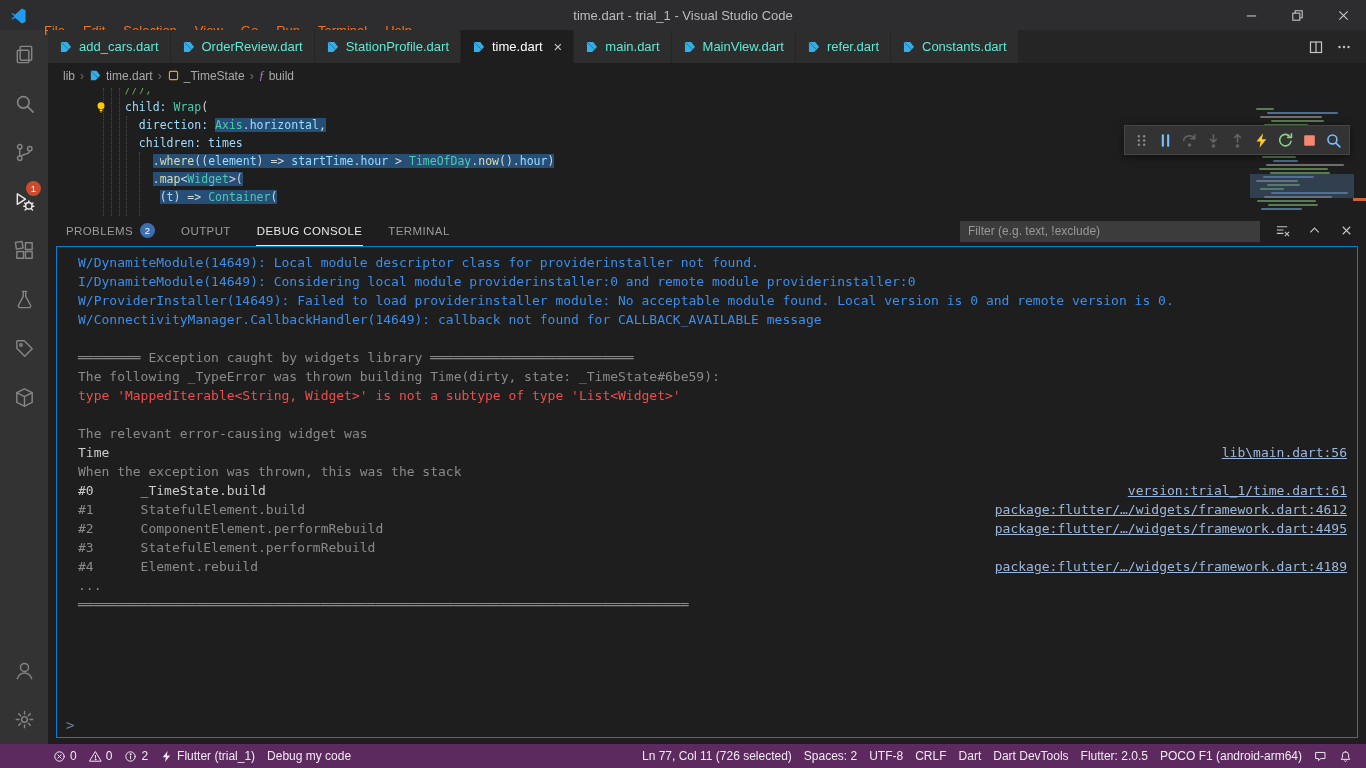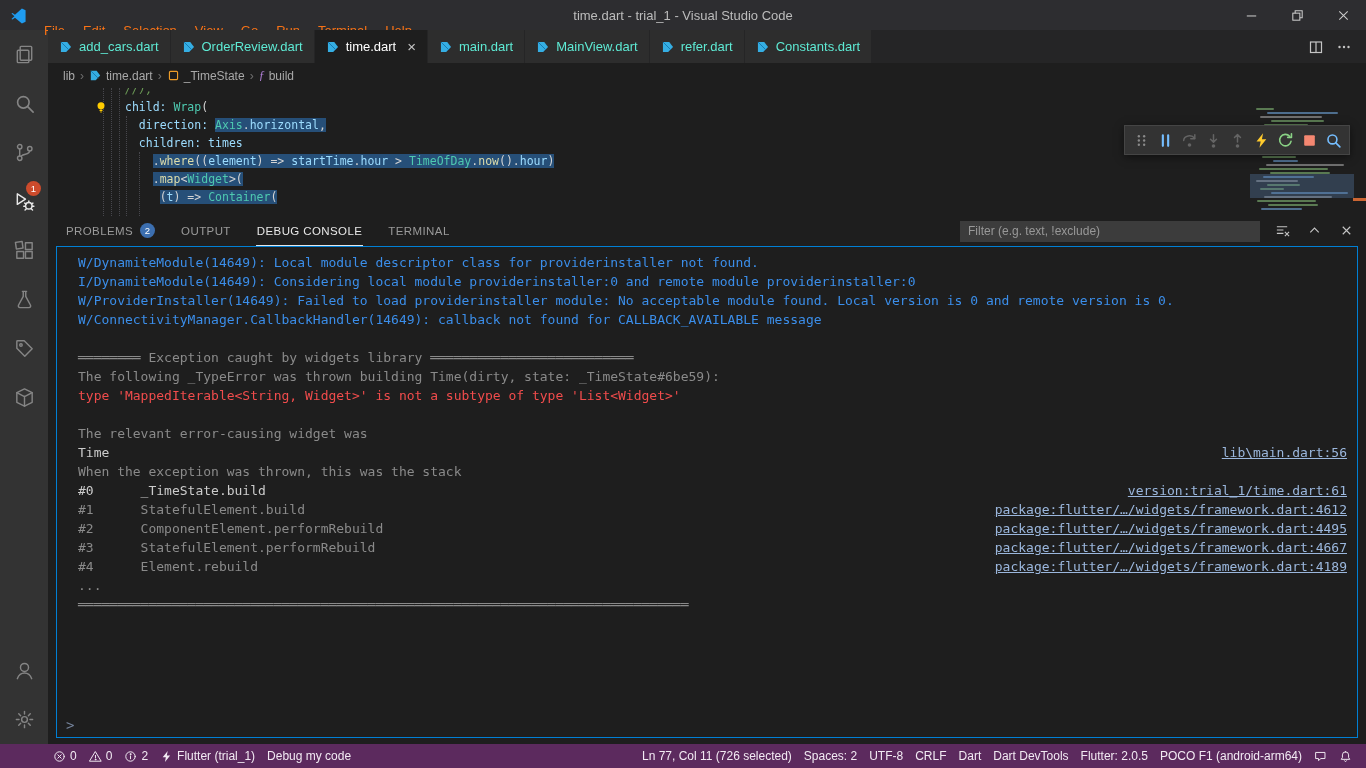--- a/index.html
+++ b/index.html
@@ -241,20 +241,29 @@
               <span class="tab-label">add_cars.dart</span>
             </div>
             <div class="tab">
               <span class="icon ">
                 <svg viewBox="0 0 16 16">
                   <path d="M2.2 2.2h7.2l4.4 5.8-5.6 5.8H2.2z" fill="#35aee3"></path>
                   <path d="M2.2 2.2l9.2 9.2" stroke="#1478b0" stroke-width="1.1"></path>
                 </svg>
               </span>
               <span class="tab-label">OrderReview.dart</span>
+            </div>
+            <div class="tab">
+              <span class="icon ">
+                <svg viewBox="0 0 16 16">
+                  <path d="M2.2 2.2h7.2l4.4 5.8-5.6 5.8H2.2z" fill="#35aee3"></path>
+                  <path d="M2.2 2.2l9.2 9.2" stroke="#1478b0" stroke-width="1.1"></path>
+                </svg>
+              </span>
+              <span class="tab-label">StationProfile.dart</span>
             </div>
             <div class="tab active">
               <span class="icon ">
                 <svg viewBox="0 0 16 16">
                   <path d="M2.2 2.2h7.2l4.4 5.8-5.6 5.8H2.2z" fill="#35aee3"></path>
                   <path d="M2.2 2.2l9.2 9.2" stroke="#1478b0" stroke-width="1.1"></path>
                 </svg>
               </span>
               <span class="tab-label">time.dart</span>
               <span class="tab-close">×</span>
@@ -500,21 +509,21 @@
               <div class="console-line style-muted"><span class="console-text">════════ Exception caught by widgets library ══════════════════════════</span></div>
               <div class="console-line style-muted"><span class="console-text">The following _TypeError was thrown building Time(dirty, state: _TimeState#6be59):</span></div>
               <div class="console-line style-error"><span class="console-text">type 'MappedIterable&lt;String, Widget&gt;' is not a subtype of type 'List&lt;Widget&gt;'</span></div>
               <div class="console-line style-muted"><span class="console-text">&nbsp;</span></div>
               <div class="console-line style-muted"><span class="console-text">The relevant error-causing widget was</span></div>
               <div class="console-line style-bright"><span class="console-text">Time</span><a class="console-link">lib\main.dart:56</a></div>
               <div class="console-line style-muted"><span class="console-text">When the exception was thrown, this was the stack</span></div>
               <div class="console-line style-bright"><span class="console-text">#0      _TimeState.build</span><a class="console-link">version:trial_1/time.dart:61</a></div>
               <div class="console-line style-muted"><span class="console-text">#1      StatefulElement.build</span><a class="console-link">package:flutter/…/widgets/framework.dart:4612</a></div>
               <div class="console-line style-muted"><span class="console-text">#2      ComponentElement.performRebuild</span><a class="console-link">package:flutter/…/widgets/framework.dart:4495</a></div>
-              <div class="console-line style-muted"><span class="console-text">#3      StatefulElement.performRebuild</span><a class="console-link">package:flutter/…/widgets/framework.dart:4667</a></div>
+              <div class="console-line style-muted"><span class="console-text">#3      StatefulElement.performRebuild</span></div>
               <div class="console-line style-muted"><span class="console-text">#4      Element.rebuild</span><a class="console-link">package:flutter/…/widgets/framework.dart:4189</a></div>
               <div class="console-line style-muted"><span class="console-text">...</span></div>
               <div class="console-line style-muted"><span class="console-text">══════════════════════════════════════════════════════════════════════════════</span></div>
             </div>
           <div class="console-prompt-row">
             <span>&gt;</span>
             <span class="console-input"></span>
           </div>
         </div>
       </div>

